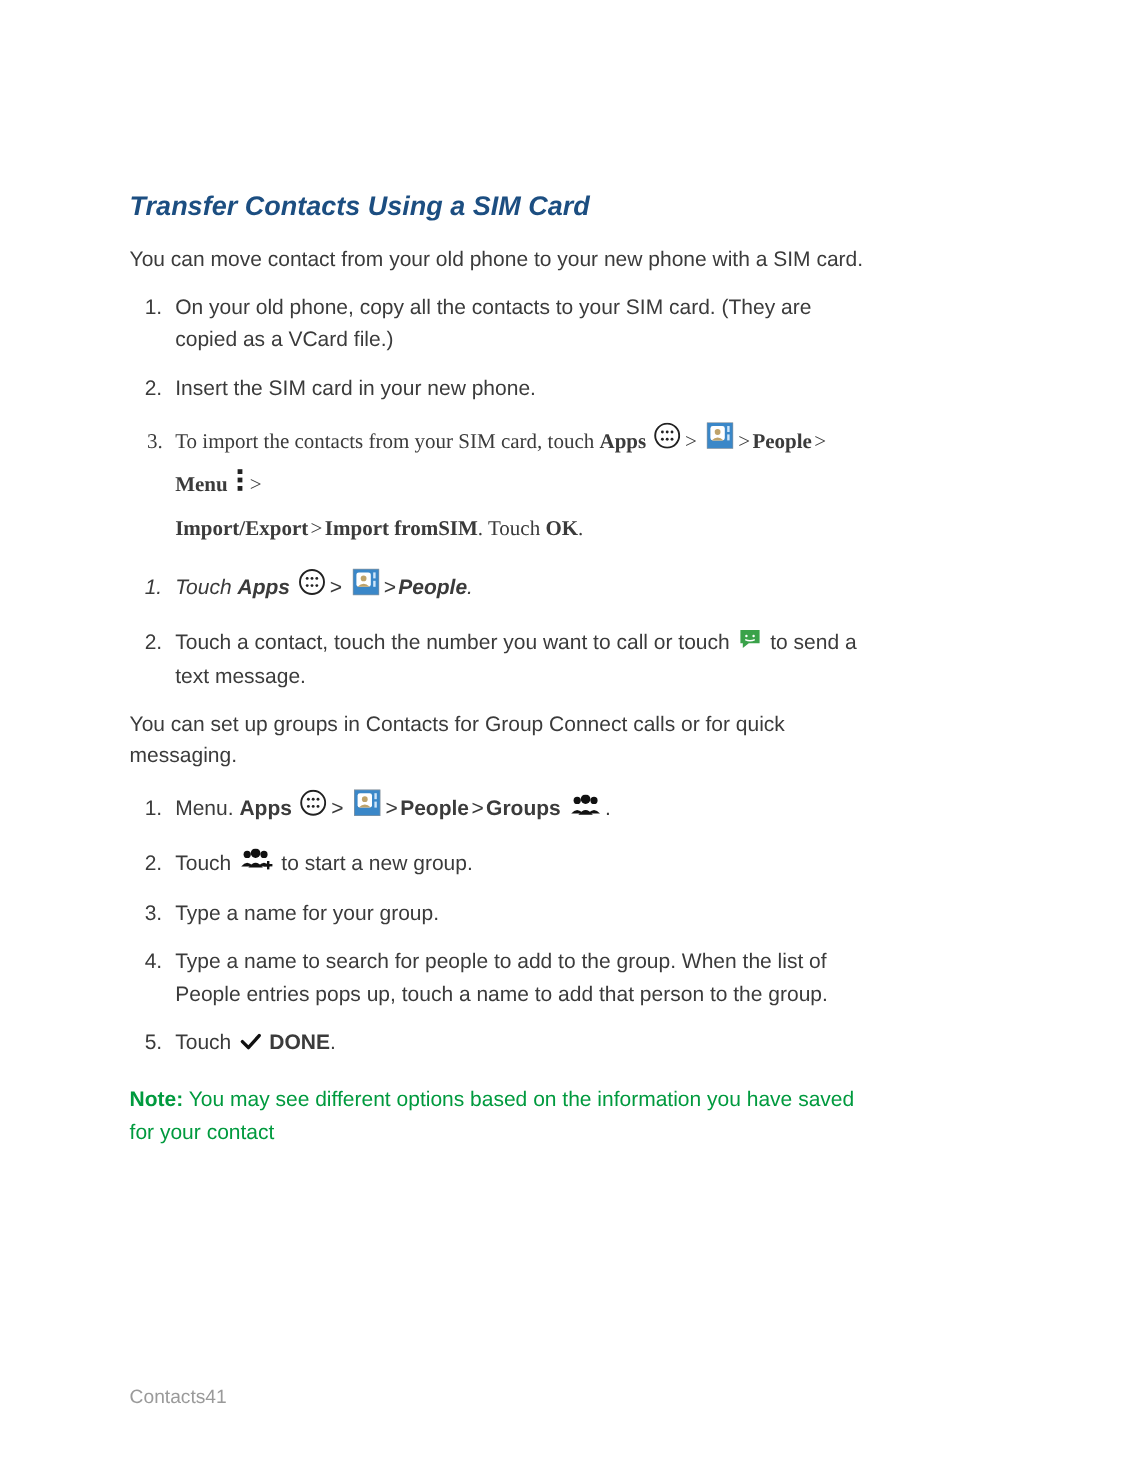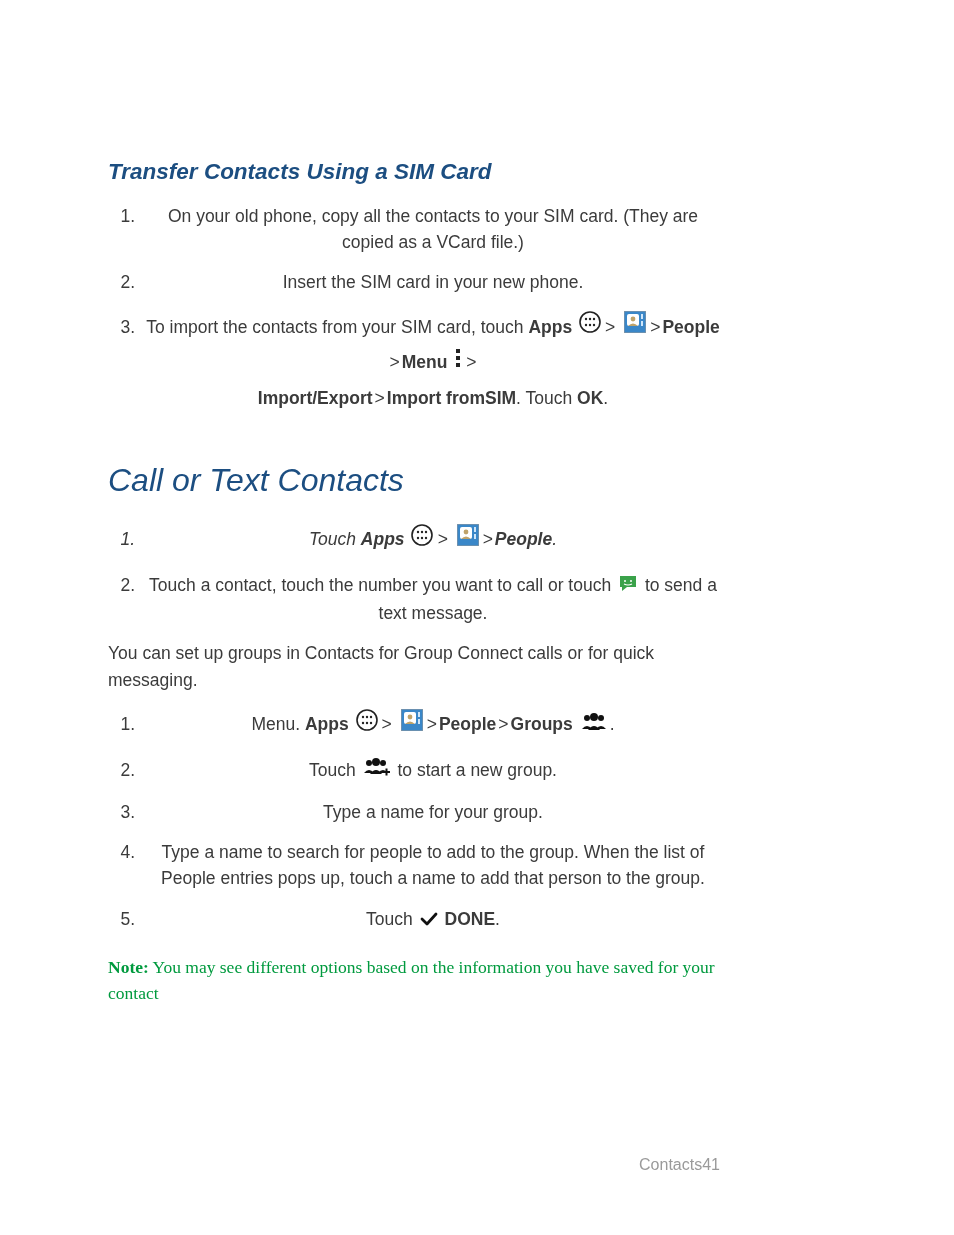--- a/index.html
+++ b/index.html
@@ -33,21 +33,20 @@
     color: #1c4e81;
     font-size: 32px;
     margin: 40px 0 18px 0;
   }
   p.body {
     margin: 0 0 14px 0;
   }
   ol {
     margin: 0;
     padding: 0 0 0 32px;
-    text-align: center;
   }
   ol > li {
     padding-left: 6px;
     margin: 0 0 14px 0;
   }
   .bold { font-weight: 700; }
   .sep { display: inline-block; margin: 0 2px; }
   .icon {
     display: inline-block;
     vertical-align: middle;
@@ -59,35 +58,36 @@
   }
   .note-text {
     color: #009a3e;
   }
   .footer {
     position: absolute;
     left: 108px;
     right: 104px;
     bottom: 58px;
     display: flex;
-    justify-content: flex-end;
+    justify-content: flex-start;
     color: #9a9a9a;
     font-size: 16px;
   }
 </style>
 </head>
 <body>
 
 <div class="page">
 
   <h2 class="subheading">Transfer Contacts Using a SIM Card</h2>
+  <p class="body">You can move contact from your old phone to your new phone with a SIM card.</p>
   <ol>
     <li>On your old phone, copy all the contacts to your SIM card. (They are copied as a VCard file.)</li>
     <li>Insert the SIM card in your new phone.</li>
-    <li style="line-height:2.0;">
+    <li style="line-height:2.0;font-family:Liberation Serif, serif;">
       <span>To import the contacts from your SIM card, touch </span><span class="bold">Apps</span>
       <span class="icon">
         <svg width="22" height="22" viewBox="0 0 22 22">
             <circle cx="11" cy="11" r="10" fill="none" stroke="#222" stroke-width="1.6"></circle>
             <g fill="#222">
               <circle cx="7" cy="8" r="1.2"></circle>
               <circle cx="11" cy="8" r="1.2"></circle>
               <circle cx="15" cy="8" r="1.2"></circle>
               <circle cx="7" cy="14" r="1.2"></circle>
               <circle cx="11" cy="14" r="1.2"></circle>
@@ -109,21 +109,20 @@
         <svg width="8" height="22" viewBox="0 0 8 22">
             <rect x="2" y="2" width="4" height="4" fill="#222"></rect>
             <rect x="2" y="9" width="4" height="4" fill="#222"></rect>
             <rect x="2" y="16" width="4" height="4" fill="#222"></rect>
           </svg>
       </span><span class="sep"> &gt; </span><br>
       <span class="bold">Import/Export</span><span class="sep"> &gt; </span><span class="bold">Import fromSIM</span><span>. Touch </span><span class="bold">OK</span><span>.</span>
     </li>
   </ol>
 
-  <h1 class="heading">Call or Text Contacts</h1>
   <ol>
     <li style="line-height:2.0;font-style:italic;">
       <span>Touch </span><span class="bold">Apps</span>
       <span class="icon">
         <svg width="22" height="22" viewBox="0 0 22 22">
             <circle cx="11" cy="11" r="10" fill="none" stroke="#222" stroke-width="1.6"></circle>
             <g fill="#222">
               <circle cx="7" cy="8" r="1.2"></circle>
               <circle cx="11" cy="8" r="1.2"></circle>
               <circle cx="15" cy="8" r="1.2"></circle>
@@ -222,21 +221,21 @@
       <span>Touch </span>
       <span class="icon">
         <svg width="18" height="14" viewBox="0 0 18 14">
             <path d="M2 7 L7 12 L16 2" stroke="#111" stroke-width="2.8" fill="none" stroke-linecap="round" stroke-linejoin="round"></path>
           </svg>
       </span>
       <span class="bold">DONE</span><span>.</span>
     </li>
   </ol>
 
-  <p class="body" style="margin-top:21px;font-family:Liberation Serif, serif;">
+  <p class="body" style="margin-top:21px;">
     <span class="note-label">Note:</span><span class="note-text"> You may see different options based on the information you have saved for your contact</span>
   </p>
 
   <div class="footer">
     <span>Contacts</span>
     <span>41</span>
   </div>
 
 </div>
 

